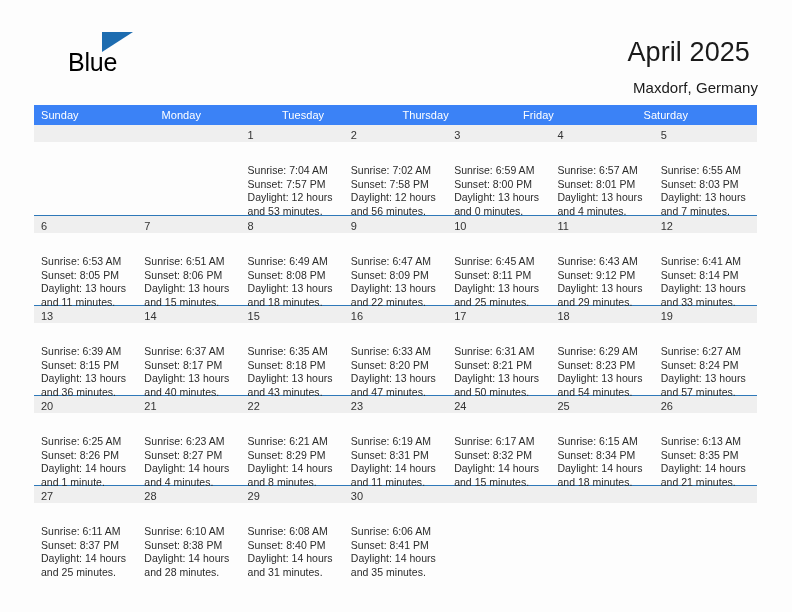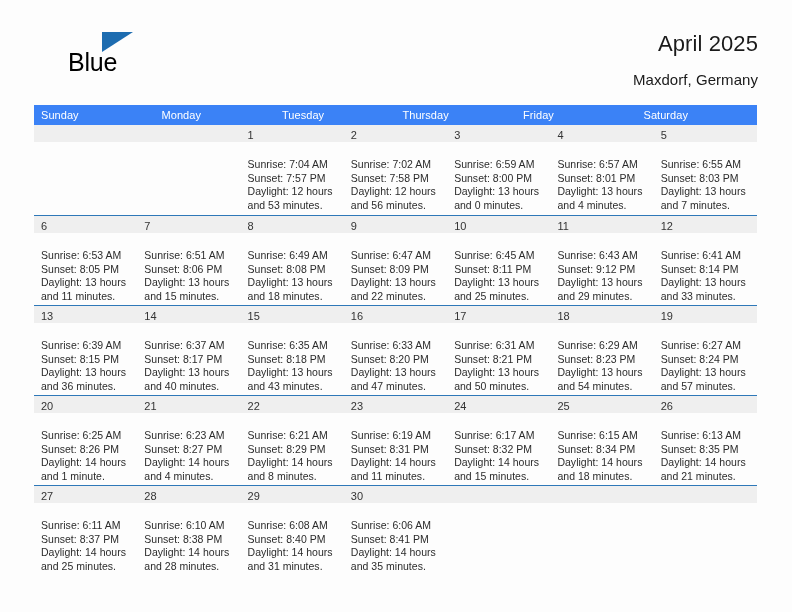--- a/index.html
+++ b/index.html
@@ -66,26 +66,26 @@
     border-bottom: 20px solid transparent;
   }
 
   .title-block {
     position: absolute;
     right: 0;
     top: 0;
     text-align: right;
   }
   .cal-title {
-    font-size: 22px;
+    font-size: 27px;
     line-height: 32px;
     color: #1a1a1a;
     font-weight: normal;
     letter-spacing: 0.1px;
-    margin: 0;
+    margin: 8px;
   }
   .cal-subtitle {
     font-size: 15px;
     line-height: 20px;
     color: #1a1a1a;
     margin: 10px 0 16px 0;
     letter-spacing: 0.05px;
   }
 
   
@@ -130,21 +130,21 @@
     background: #efefef;
     box-sizing: border-box;
   }
   .day-number {
     font-size: 11px;
     line-height: 17px;
     color: #333333;
     padding-left: 7px;
   }
   .day-body {
-    padding: 16px 7px 0 7px;
+    padding: 22px 7px 0 7px;
   }
   .day-line {
     font-size: 10.5px;
     line-height: 13.6px;
     color: #2b2b2b;
     white-space: nowrap;
     letter-spacing: 0.02px;
   }
   .day.empty .day-number-band {
     background: #efefef;

